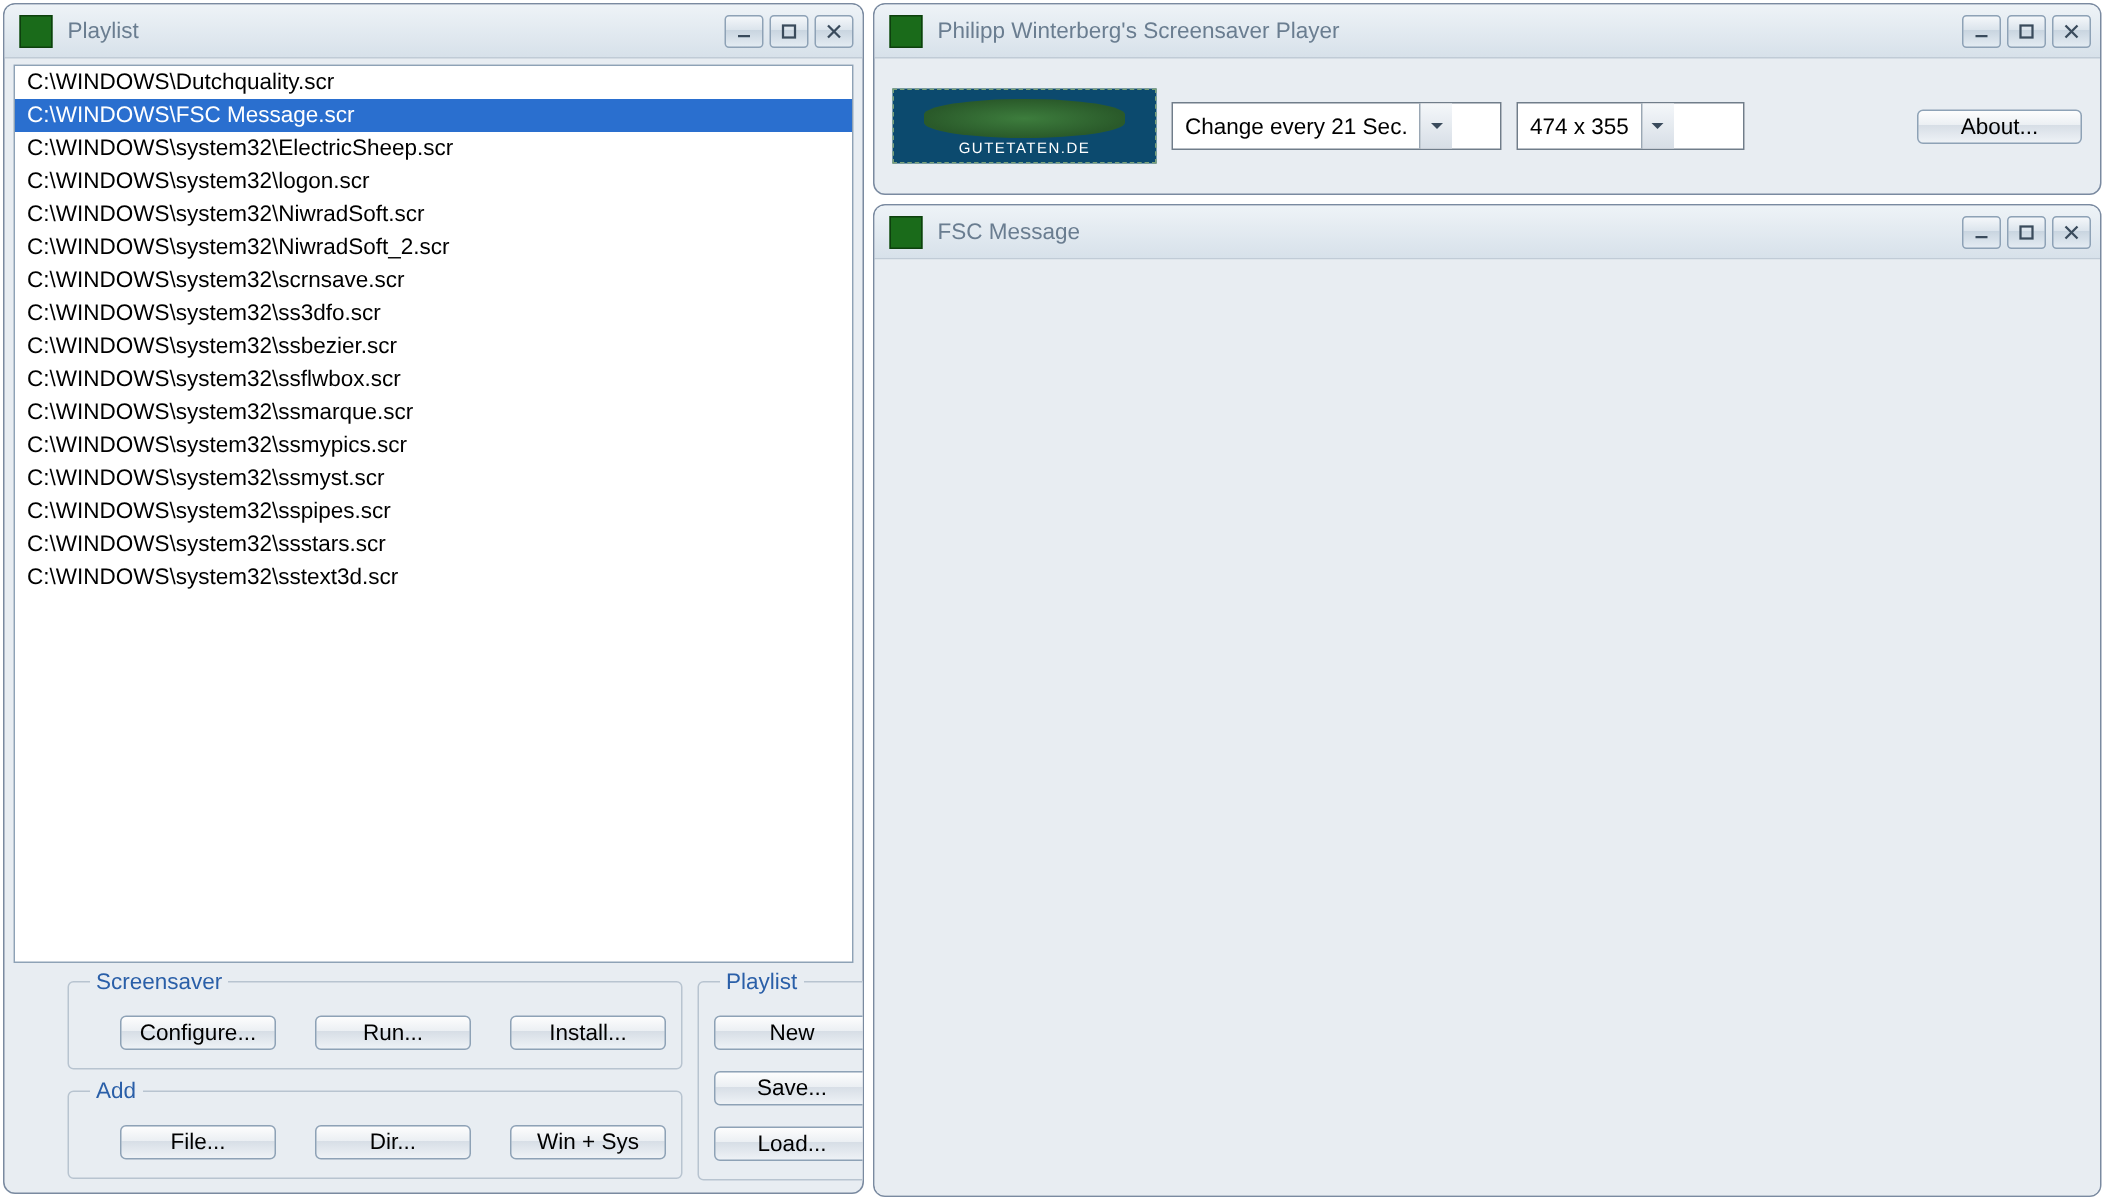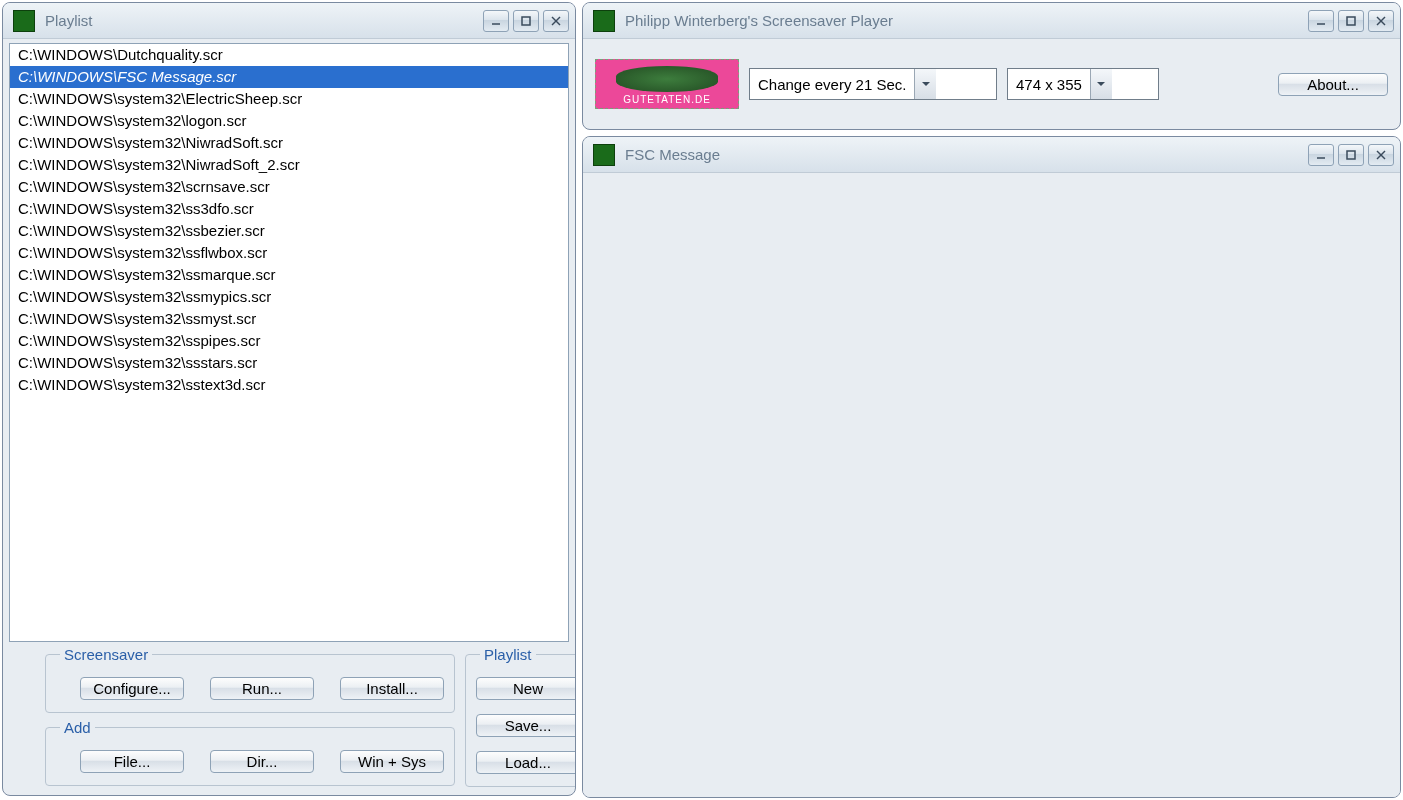--- a/index.html
+++ b/index.html
@@ -64,21 +64,21 @@
     overflow-y: auto;
     font-size: 15px;
     line-height: 22px;
     font-family: Tahoma, Arial, sans-serif;
   }
   .list-item {
     padding: 0 8px;
     white-space: nowrap;
     cursor: default;
   }
-  .list-item.selected { background: #2a6fcf; color: #fff; font-style: italic; }
+  .list-item.selected { background: #2a6fcf; color: #fff; }
 
   .groups-row { display: flex; gap: 10px; padding-left: 36px; }
   .groups-col { display: flex; flex-direction: column; gap: 6px; }
   .groups-col.left { flex: 0 0 392px; }
   .groups-col.right { flex: 1; }
 
   fieldset.group {
     border: 1px solid #b8c4d0;
     border-radius: 4px;
     padding: 10px 10px 12px 10px;
@@ -106,22 +106,22 @@
 
   
   .player-body {
     flex: 1;
     display: flex;
     align-items: center;
     padding: 10px 12px;
     gap: 10px;
   }
   .logo {
-    width: 144px; height: 50px;
-    background: #ec4899;
+    width: 176px; height: 50px;
+    background: #0c4a6e;
     border: 1px dashed #7aa07a;
     position: relative;
     display: flex; align-items: flex-end; justify-content: center;
     color: #fff; font-size: 10px; letter-spacing: 1px;
     padding-bottom: 3px;
     flex: 0 0 auto;
   }
   .logo::before {
     content: "";
     position: absolute; top: 6px; left: 20px; right: 20px; height: 26px;
@@ -140,21 +140,21 @@
     display: flex; align-items: center;
     white-space: nowrap;
   }
   .dropdown-arrow {
     width: 22px;
     border-left: 1px solid #9aa7b4;
     background: linear-gradient(to bottom, #f4f7fa 0%, #d7dee6 100%);
     display: flex; align-items: center; justify-content: center;
   }
   .dropdown-arrow svg { width: 10px; height: 10px; fill: #3a4b5c; }
-  .dd-change { width: 248px; }
+  .dd-change { width: 220px; }
   .dd-res   { width: 152px; }
   .player-spacer { flex: 1; }
   .about-btn { min-width: 110px; }
 
   
   .preview-body { flex: 1; background: #e8edf2; }
 </style>
 </head>
 <body>
 

